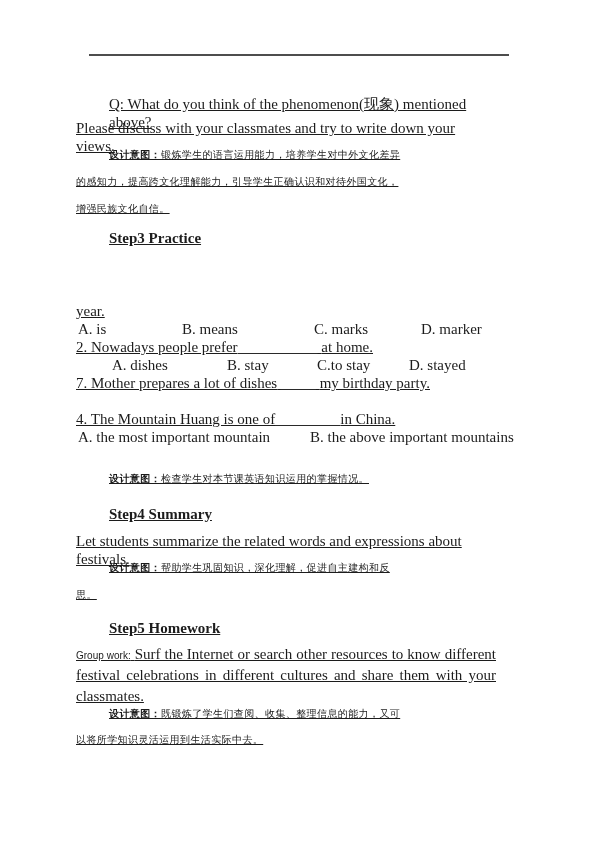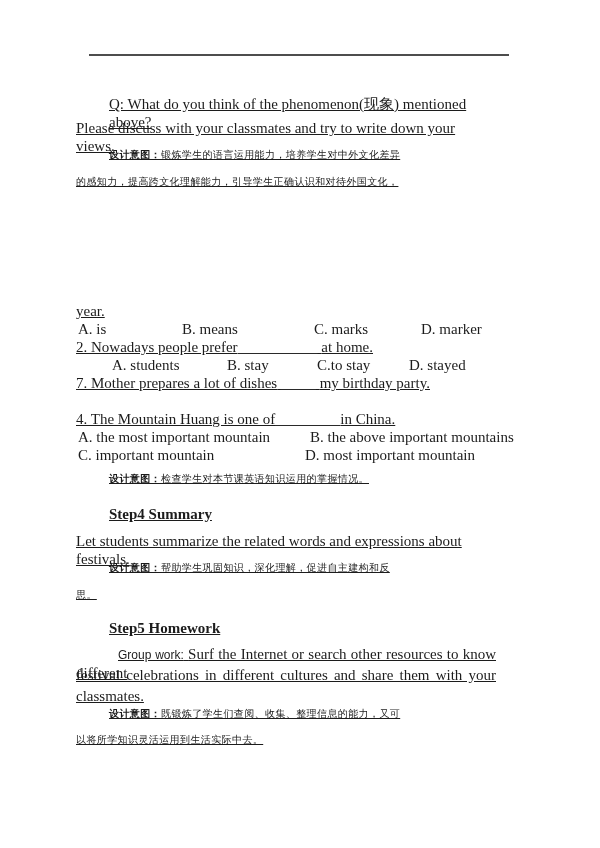--- a/index.html
+++ b/index.html
@@ -32,62 +32,60 @@
   .cjk{font-size:10px;letter-spacing:0.4px;white-space:nowrap;}
   .intent-label{font-weight:bold;}
   .opts{height:18px;}
   .opt{position:absolute;top:0;white-space:nowrap;}
   .u{
     display:inline-block;
     height:13px;
     vertical-align:-2px;
     border-bottom:1px solid #2a2a2a;
   }
-  .sans{font-family:"Liberation Sans", sans-serif;font-size:12px;margin-left:42px;}
+  .sans{font-family:"Liberation Sans", sans-serif;font-size:10px;}
 </style>
 </head>
 <body>
 
 <div class="page">
 
   <div class="rule"></div>
 
   <div class="ln ind" style="top:95px"><span>Q: What do you think of the phenomenon(现象) mentioned above?</span></div>
   <div class="ln" style="top:119px"><span>Please discuss with your classmates and try to write down your views.</span></div>
 
   <div class="ln ind cjk" style="top:146px"><span class="intent-label">设计意图：</span><span>锻炼学生的语言运用能力，培养学生对中外文化差异</span></div>
   <div class="ln cjk" style="top:173px"><span>的感知力，提高跨文化理解能力，引导学生正确认识和对待外国文化，</span></div>
+  <div class="ln cjk" style="top:200px"><span>增强民族文化自信。</span></div>
 
+  <div class="ln ind hd" style="top:229px"><span>Step3 Practice</span></div>
 
   <div class="ln opts" style="top:320px">
     <span class="opt" style="left:2px">A. is</span>
     <span class="opt" style="left:106px">B. means</span>
     <span class="opt" style="left:238px">C. marks</span>
     <span class="opt" style="left:345px">D. marker</span>
   </div>
   <div class="ln" style="top:302px"><span>year.</span></div>
 
   <div class="ln" style="top:338px"><span>2. Nowadays people prefer</span><span class="u" style="width:80px"></span> <span>at home.</span></div>
   <div class="ln opts" style="top:356px">
-    <span class="opt" style="left:36px">A. students</span>
+    <span class="opt" style="left:36px">A. dishes</span>
     <span class="opt" style="left:151px">B. stay</span>
     <span class="opt" style="left:241px">C.to stay</span>
     <span class="opt" style="left:333px">D. stayed</span>
   </div>
 
   <div class="ln" style="top:374px"><span>7. Mother prepares a lot of dishes</span> <span class="u" style="width:35px"></span> <span>my birthday party.</span></div>
 
   <div class="ln" style="top:410px"><span>4. The Mountain Huang is one of</span><span class="u" style="width:65px"></span><span>in China.</span></div>
   <div class="ln opts" style="top:428px">
     <span class="opt" style="left:2px">A. the most important mountain</span>
     <span class="opt" style="left:234px">B. the above important mountains</span>
-  </div>
-  <div class="ln opts" style="top:446px">
-    <span class="opt" style="left:2px">C. important mountain</span>
-    <span class="opt" style="left:229px">D. most important mountain</span>
   </div>
 
   <div class="ln ind cjk" style="top:470px"><span class="intent-label">设计意图：</span><span>检查学生对本节课英语知识运用的掌握情况。</span></div>
 
   <div class="ln ind hd" style="top:505px"><span>Step4 Summary</span></div>
   <div class="ln ind cjk" style="top:559px"><span class="intent-label">设计意图：</span><span>帮助学生巩固知识，深化理解，促进自主建构和反</span></div>
   <div class="ln" style="top:532px"><span>Let students summarize the related words and expressions about festivals.</span></div>
   <div class="ln cjk" style="top:586px"><span>思。</span></div>
 
   <div class="ln ind hd" style="top:619px"><span>Step5 Homework</span></div>

